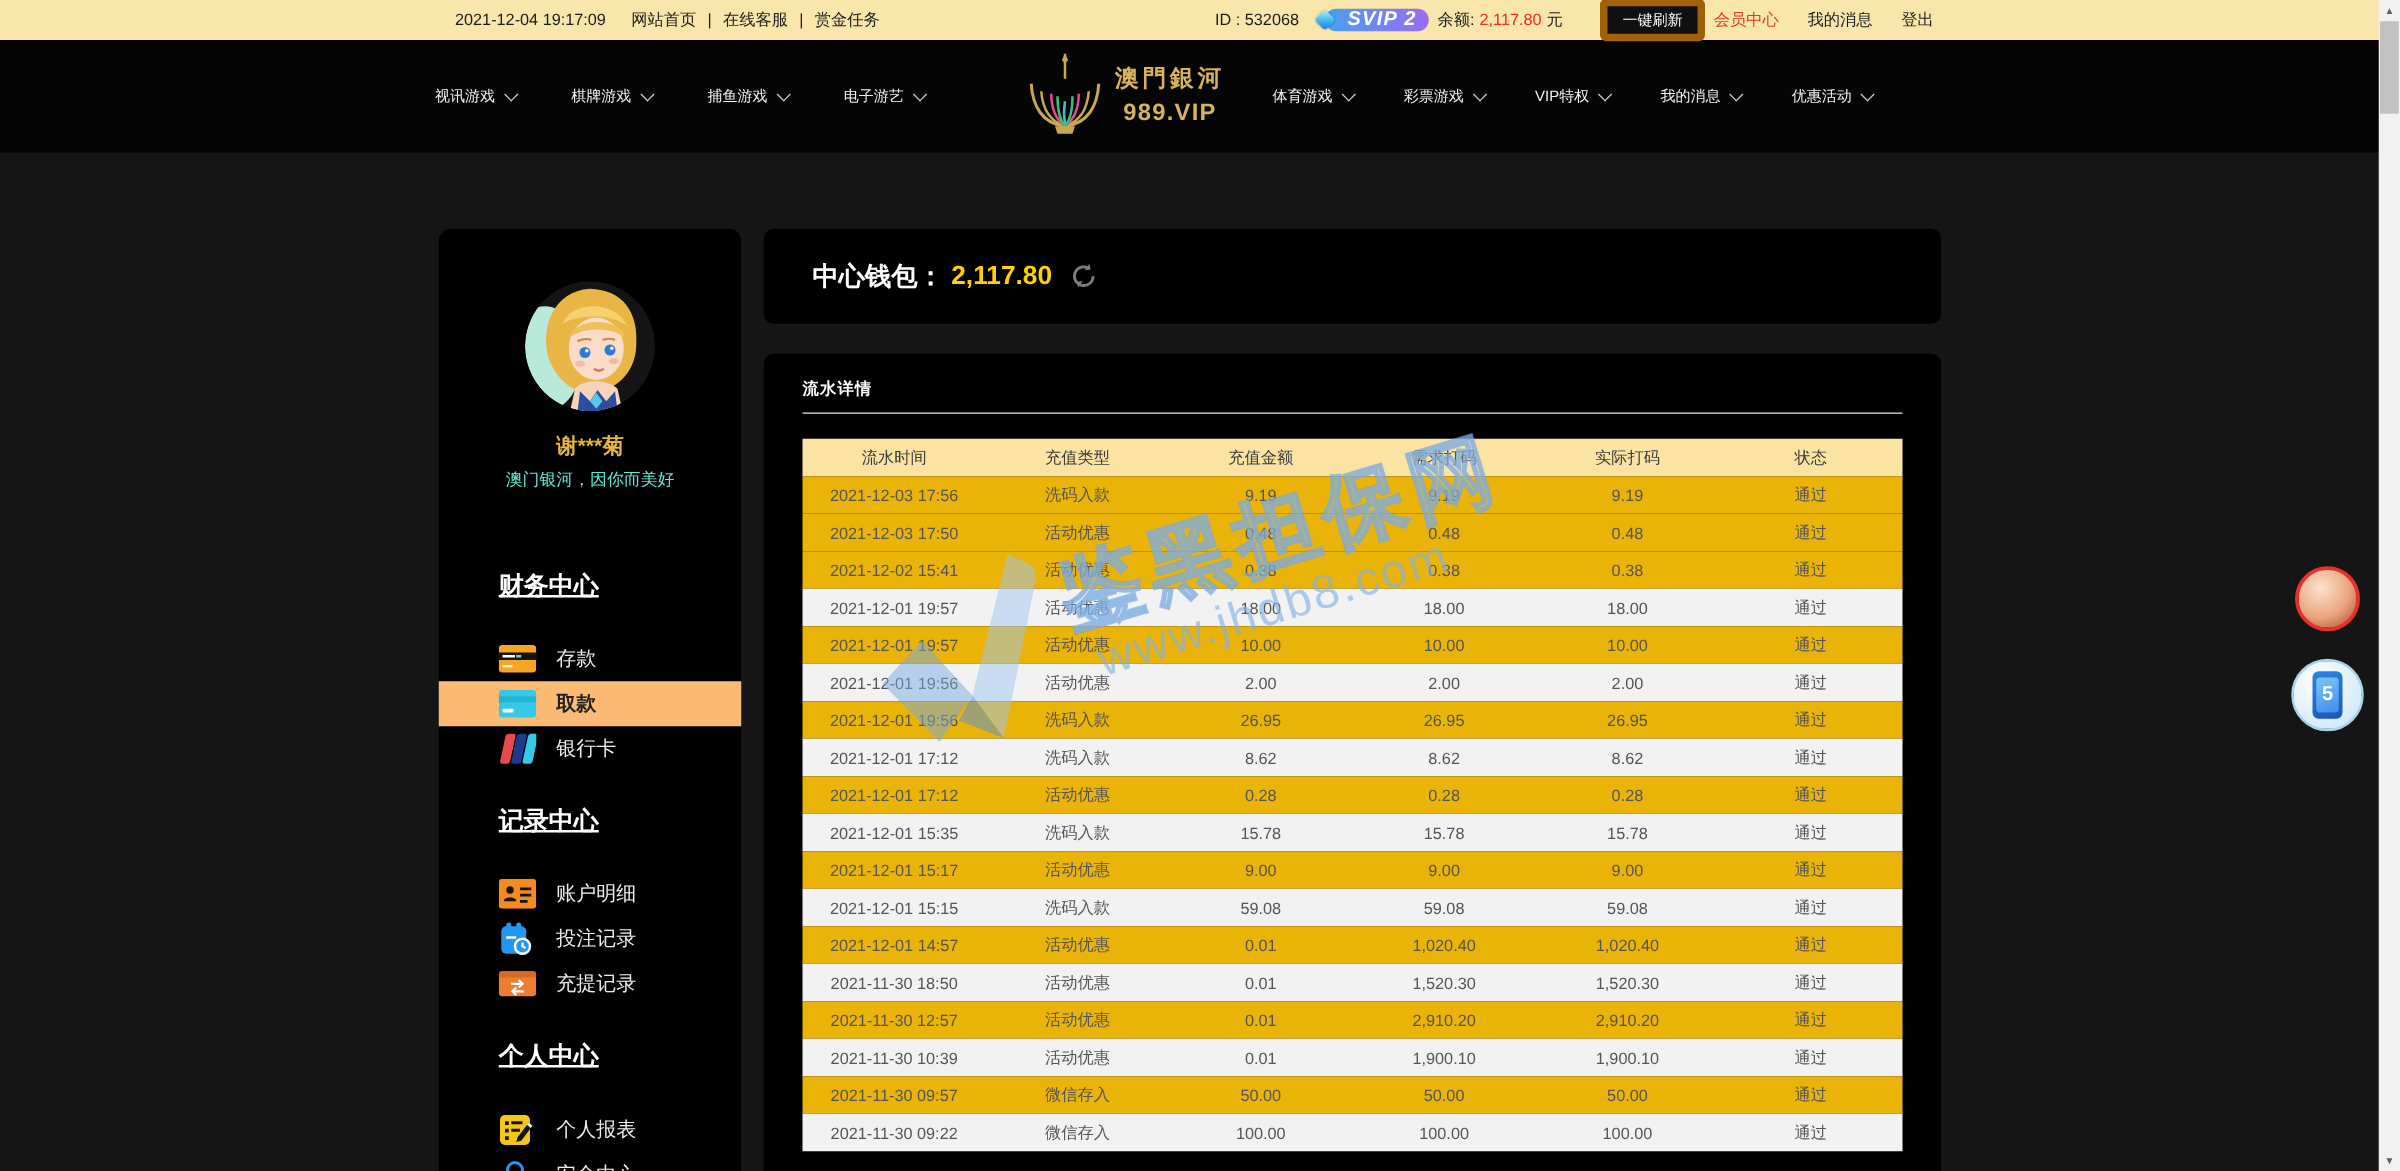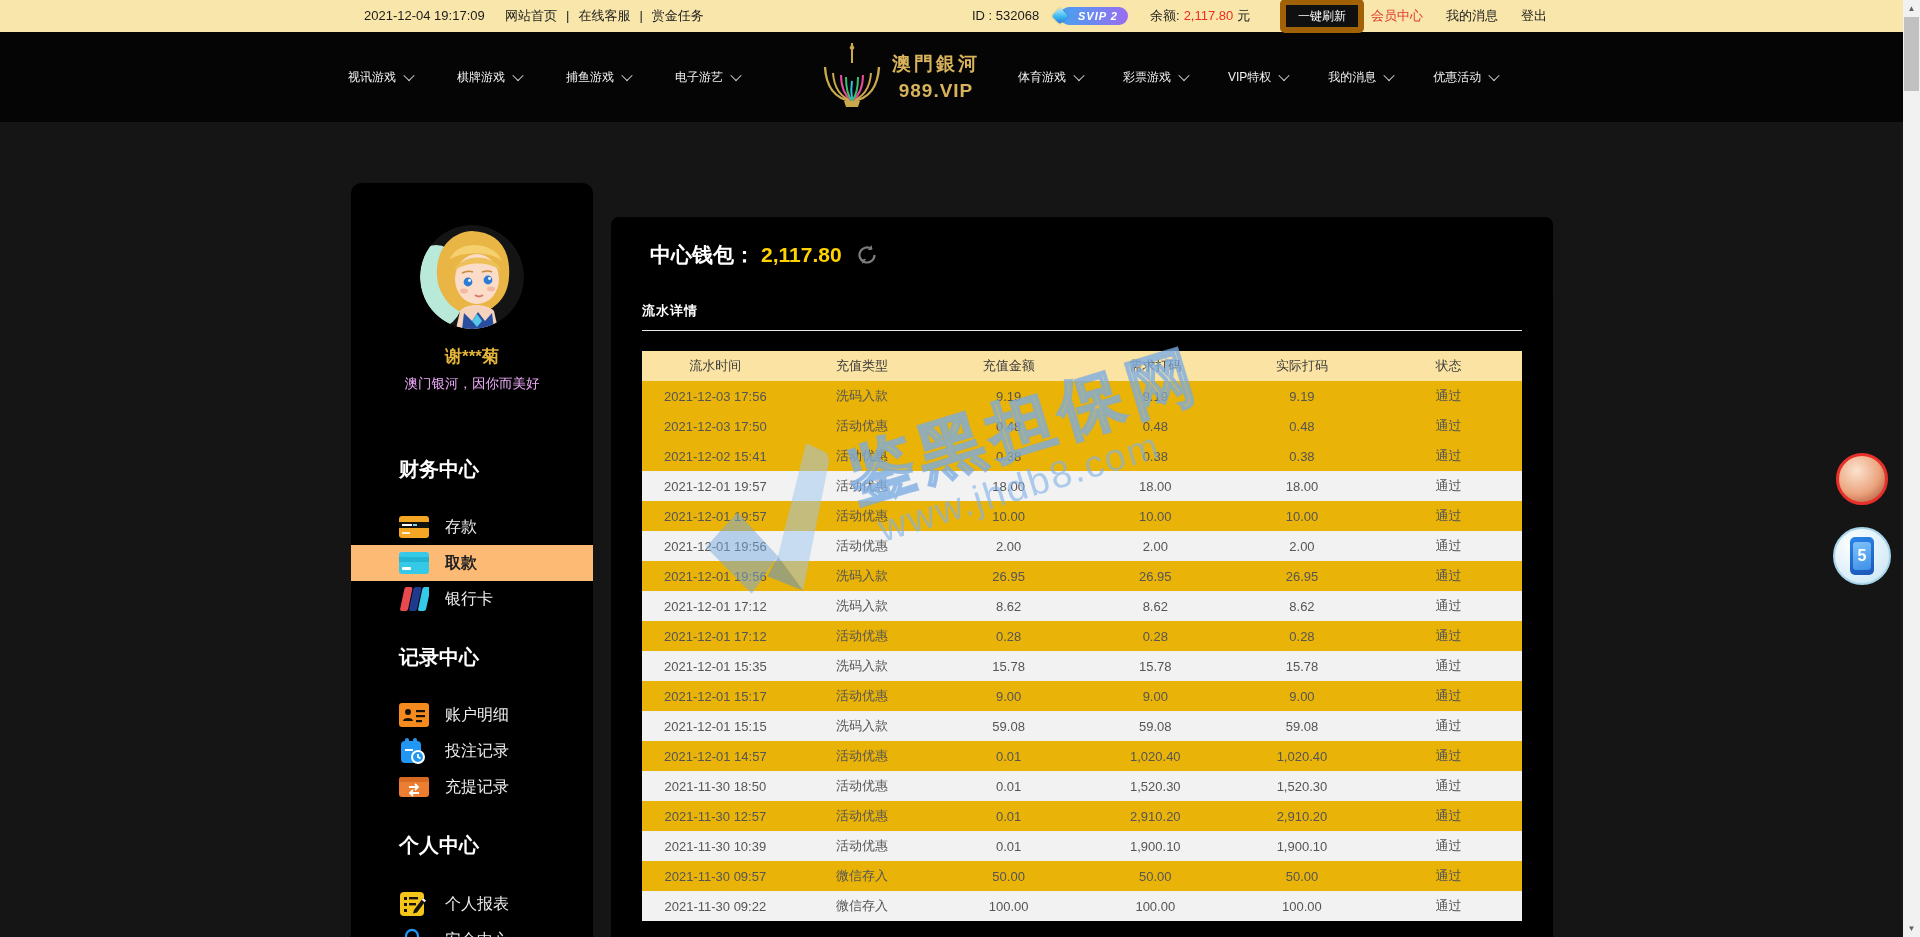--- a/index.html
+++ b/index.html
@@ -12,21 +12,21 @@
   .topbar{position:absolute;left:0;top:0;width:1920px;height:32px;background:#f8e6ab;font-size:13px;color:#1c1c1c;z-index:40;}
   .topbar span,.topbar a,.topbar div{line-height:32px;}
   .tb-abs{position:absolute;top:0;height:32px;display:flex;align-items:center;white-space:nowrap;}
   .tb-date{left:364px;}
   .tb-links{left:505px;}
   .tb-link{cursor:pointer;}
   .tb-link + .tb-link::before{content:"|";margin:0 9px;color:#1c1c1c;}
   .tb-id{left:972px;}
   .tb-svip{left:1060px;}
   .svip-pill{position:relative;display:flex;align-items:center;height:18px;padding:0 10px 0 18px;border-radius:10px;
-    background:linear-gradient(90deg,#45a2f0,#9a6cf0);color:#fff;font-size:11px;font-style:italic;font-weight:bold;letter-spacing:1px;}
+    background:linear-gradient(90deg,#45a2f0,#9a6cf0);color:#fff;font-size:16px;font-style:italic;font-weight:bold;letter-spacing:1px;}
   .svip-gem{position:absolute;left:-6px;top:3px;width:12px;height:12px;border-radius:3px;transform:rotate(45deg);
     background:linear-gradient(135deg,#bdeeff,#39b7f0 55%,#2d6fe0);box-shadow:0 0 2px rgba(0,0,0,.35);}
   .tb-balance{left:1150px;}
   .tb-balance .red{color:#f02b20;margin:0 4px;}
   .tb-refresh{left:1280px;}
   .refresh-btn{height:22px;padding:0 12px;background:#101010;border:6px solid #a16207;border-radius:5px;color:#fff;
     font-size:12px;display:flex;align-items:center;cursor:pointer;line-height:22px;}
   .tb-member{left:1371px;color:#e03a2d;cursor:pointer;}
   .tb-msg{left:1446px;cursor:pointer;}
   .tb-logout{left:1521px;cursor:pointer;}
@@ -38,32 +38,32 @@
   .nav-item{display:flex;align-items:center;gap:9px;color:#f2f2f2;font-size:12px;cursor:pointer;white-space:nowrap;}
   .chev{width:7px;height:7px;border-right:1.6px solid #cfcfcf;border-bottom:1.6px solid #cfcfcf;transform:rotate(45deg) translate(-1px,-1px);}
   .logo{position:absolute;left:820px;top:9px;display:flex;align-items:center;gap:8px;cursor:pointer;}
   .logo-text{display:flex;flex-direction:column;align-items:center;}
   .logo-title{color:#d8b35c;font-size:19px;font-weight:bold;letter-spacing:3px;line-height:32px;}
   .logo-sub{color:#d8b35c;font-size:19px;font-weight:bold;letter-spacing:1px;line-height:22px;}
   
   .sidebar{position:absolute;left:351px;top:183px;width:242px;height:800px;background:#000;border-radius:10px;}
   .avatar{width:104px;height:104px;border-radius:50%;overflow:hidden;margin:42px auto 0;display:block;}
   .sb-username{margin-top:16px;text-align:center;color:#e5b53c;font-size:17px;font-weight:bold;}
-  .sb-tagline{margin-top:7px;text-align:center;color:#f0abfc;font-size:13.5px;}
-  .sb-heading{margin:0;padding:0 0 0 48px;color:#fff;font-size:20px;font-weight:bold;line-height:28px;}
+  .sb-tagline{margin-top:7px;text-align:center;color:#5eead4;font-size:13.5px;}
+  .sb-heading{margin:0;padding:0 0 0 48px;color:#fff;font-size:20px;font-weight:bold;line-height:28px;text-decoration:underline;}
   .sb-h1{margin-top:62px;} .sb-h2{margin-top:26px;} .sb-h3{margin-top:26px;}
   .sb-items-gap{height:26px;}
   .sb-item{height:36px;display:flex;align-items:center;padding-left:48px;cursor:pointer;}
   .sb-ico{width:34px;height:26px;display:flex;align-items:center;justify-content:flex-start;flex:0 0 34px;}
   .sb-label{margin-left:12px;color:#ededed;font-size:16px;}
   .sb-item.active{background:#fdba74;}
   .sb-item.active .sb-label{color:#222;font-weight:bold;}
   
   .wallet-card{position:absolute;left:611px;top:183px;width:942px;height:76px;background:#000;border-radius:8px;
-    display:flex;align-items:center;padding-left:39px;box-sizing:border-box;margin-top:34px;}
+    display:flex;align-items:center;padding-left:39px;box-sizing:border-box;}
   .wallet-label{color:#fff;font-size:21px;font-weight:bold;}
   .wallet-amount{color:#ffd200;font-size:21px;font-weight:bold;margin-left:6px;}
   .wallet-refresh{margin-left:14px;cursor:pointer;display:flex;align-items:center;}
   .flow-card{position:absolute;left:611px;top:283px;width:942px;height:700px;background:#000;border-radius:8px;
     padding:19px 31px;box-sizing:border-box;}
   .flow-title{color:#fff;font-size:13px;font-weight:bold;letter-spacing:1px;}
   .flow-underline{border-bottom:1px solid #e6e6e6;margin-top:10px;}
   .flow-table{margin-top:20px;width:880px;font-size:13px;}
   .t-row{display:flex;height:30px;align-items:center;background:#eab308;}
   .t-head{background:#fbe3a3;color:#3a3a3a;}

